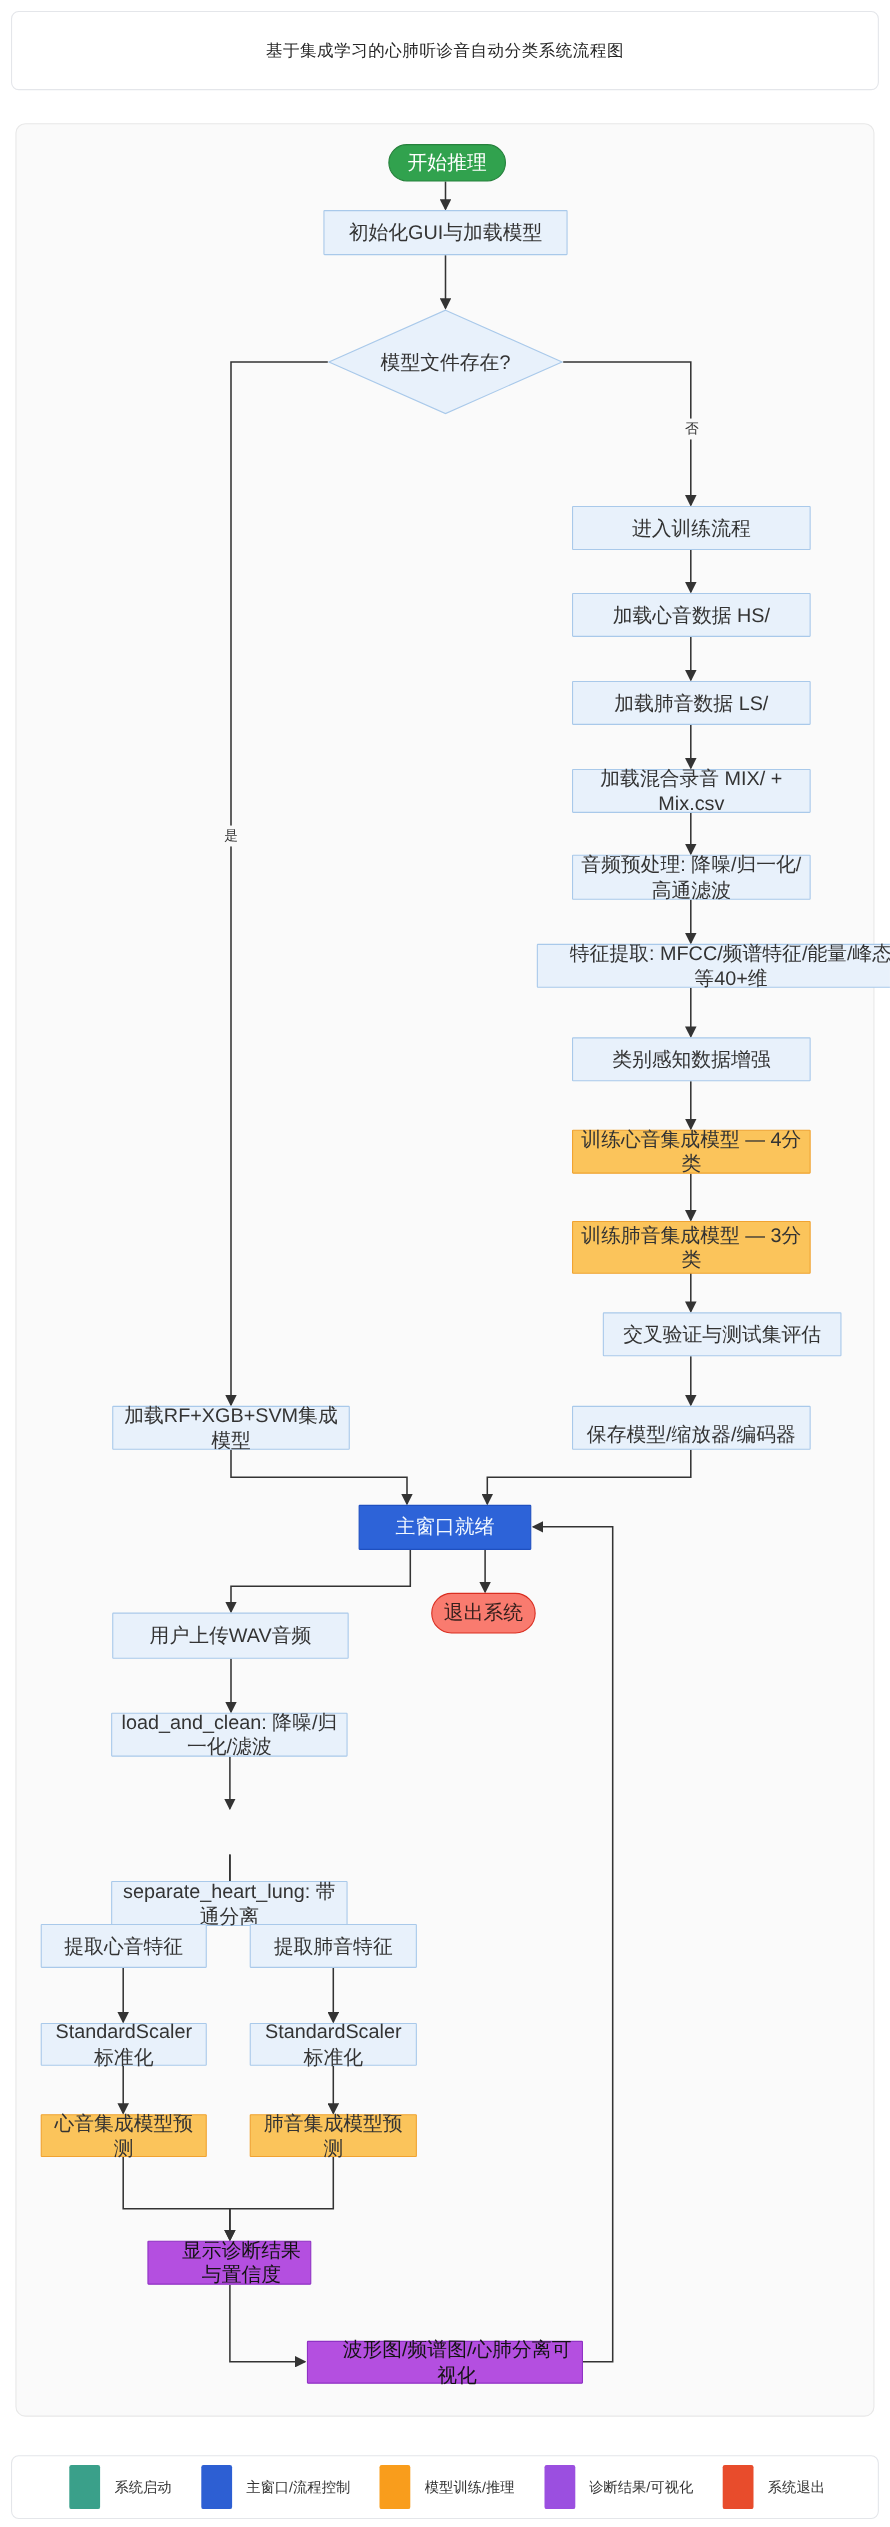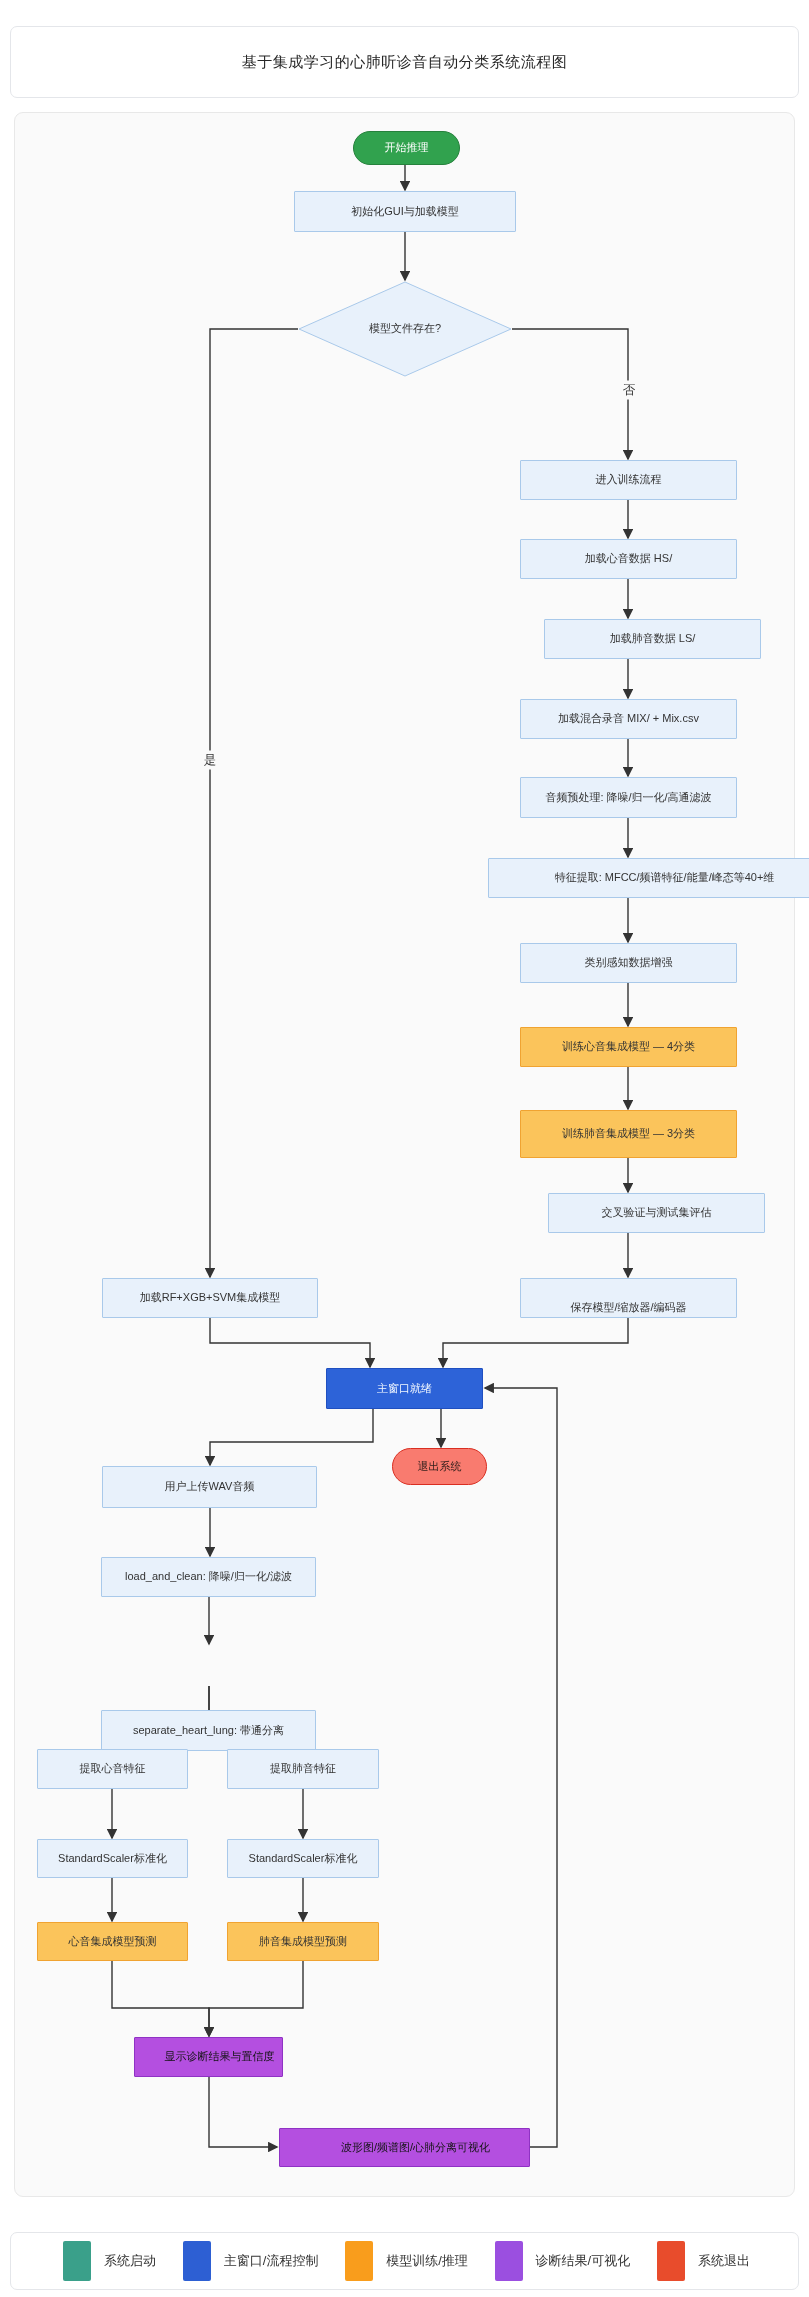--- a/index.html
+++ b/index.html
@@ -1,23 +1,23 @@
 <!DOCTYPE html>
 <html><head>
 <meta charset="utf-8">
 <style>
   html,body{margin:0;padding:0;background:#ffffff;}
   body{width:809px;height:2297px;position:relative;font-family:"Liberation Sans",sans-serif;-webkit-font-smoothing:antialiased;}
   .card{position:absolute;background:#ffffff;border:1px solid #e4e6ea;border-radius:7px;box-sizing:border-box;}
-  #title-card{left:10px;top:10px;width:789px;height:72px;display:flex;flex-direction:column;align-items:center;justify-content:center;gap:3px;margin-top:16px;}
+  #title-card{left:10px;top:10px;width:789px;height:72px;display:flex;flex-direction:column;align-items:center;justify-content:center;gap:3px;}
   #title-zh{font-size:15px;color:#262626;font-weight:500;letter-spacing:.5px;}
   #title-en{font-size:13.5px;color:#3a3a3a;}
   #panel{left:14px;top:112px;width:781px;height:2085px;background:#fafafa;border:1px solid #e8e8e8;border-radius:9px;}
   #edges{position:absolute;left:0;top:0;width:809px;height:2297px;z-index:2;}
-  .node{position:absolute;z-index:3;box-sizing:border-box;display:flex;align-items:center;justify-content:center;text-align:center;font-size:11px;line-height:1.25;color:#333;padding:2px 6px;}
+  .node{position:absolute;z-index:3;box-sizing:border-box;display:flex;align-items:center;justify-content:center;text-align:center;font-size:18px;line-height:1.25;color:#333;padding:2px 6px;}
   .shape-rect{border:1px solid;border-radius:1px;}
   .shape-stadium{border:1px solid;border-radius:999px;}
   .shape-diamond{padding:0;border:none;background:transparent !important;}
   .shape-diamond svg{position:absolute;left:0;top:0;}
   .shape-diamond .dlabel{position:relative;z-index:1;}
   .c-process{background:#e8f1fb;border-color:#a9c9ea;color:#333;}
   .c-start{background:#31a24e;border-color:#26813c;color:#ffffff;}
   .c-control{background:#2d63d8;border-color:#1f4fc0;color:#f2f8ff;}
   .c-train{background:#fbc45b;border-color:#f0a331;color:#333;}
   .c-viz{background:#b44fe0;border-color:#8f32c4;color:#141414;padding-left:28px;}
@@ -89,21 +89,21 @@
         <polygon points="107,1 213,48 107,95 1,48" fill="#e8f1fb" stroke="#a9c9ea" stroke-width="1"></polygon>
       </svg>
       <span class="dlabel">模型文件存在?</span>
     </div>
     <div class="node shape-rect c-process" style="left: 520px; top: 460px; width: 217px; height: 40px;">
       <span>进入训练流程</span>
     </div>
     <div class="node shape-rect c-process" style="left: 520px; top: 539px; width: 217px; height: 40px;">
       <span>加载心音数据 HS/</span>
     </div>
-    <div class="node shape-rect c-process" style="left: 520px; top: 619px; width: 217px; height: 40px; margin-left: 24px;">
+    <div class="node shape-rect c-process" style="left: 520px; top: 619px; width: 217px; height: 40px;">
       <span>加载肺音数据 LS/</span>
     </div>
     <div class="node shape-rect c-process" style="left: 520px; top: 699px; width: 217px; height: 40px;">
       <span>加载混合录音 MIX/ + Mix.csv</span>
     </div>
     <div class="node shape-rect c-process" style="left: 520px; top: 777px; width: 217px; height: 41px;">
       <span>音频预处理: 降噪/归一化/高通滤波</span>
     </div>
     <div class="node shape-rect c-process" style="left: 488px; top: 858px; width: 336px; height: 40px; padding-left: 23px;">
       <span>特征提取: MFCC/频谱特征/能量/峰态等40+维</span>

